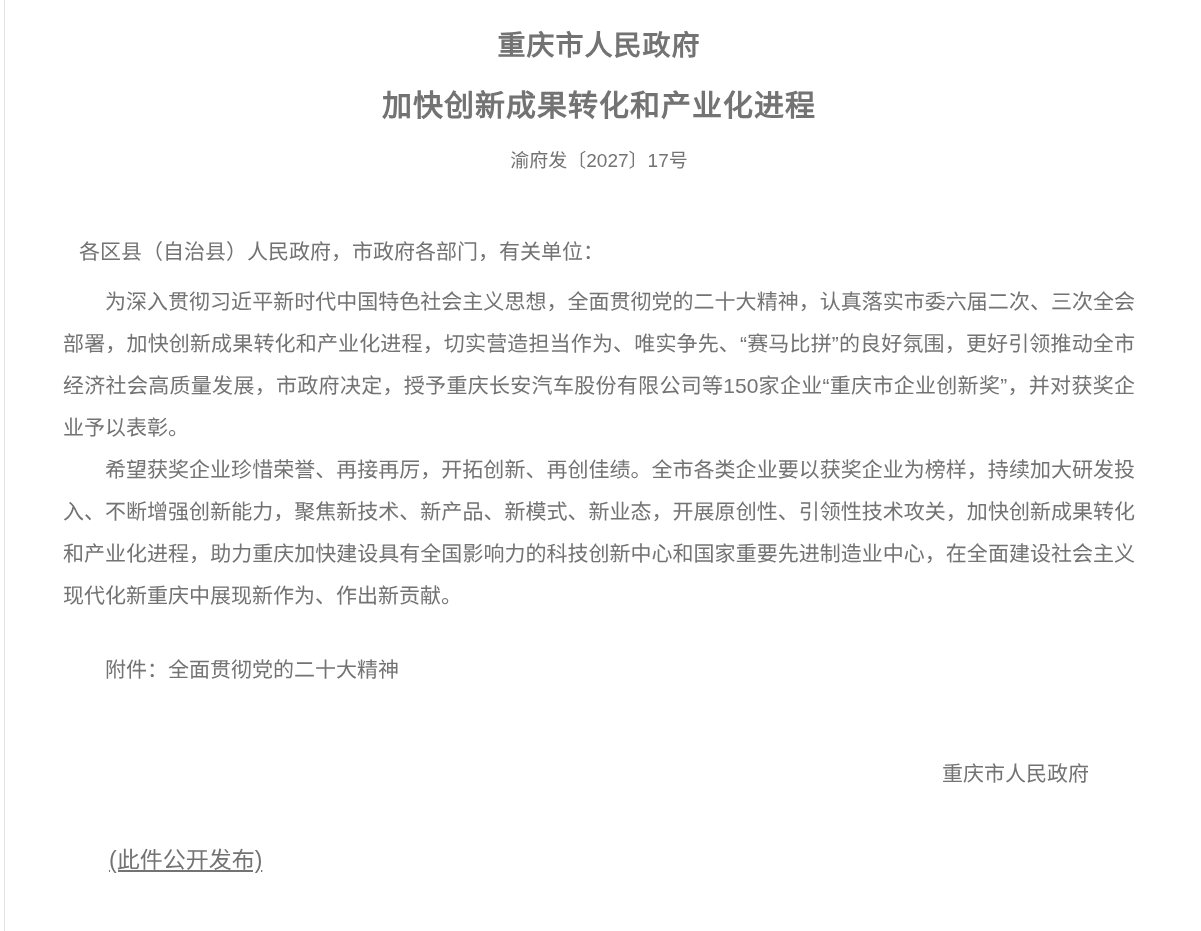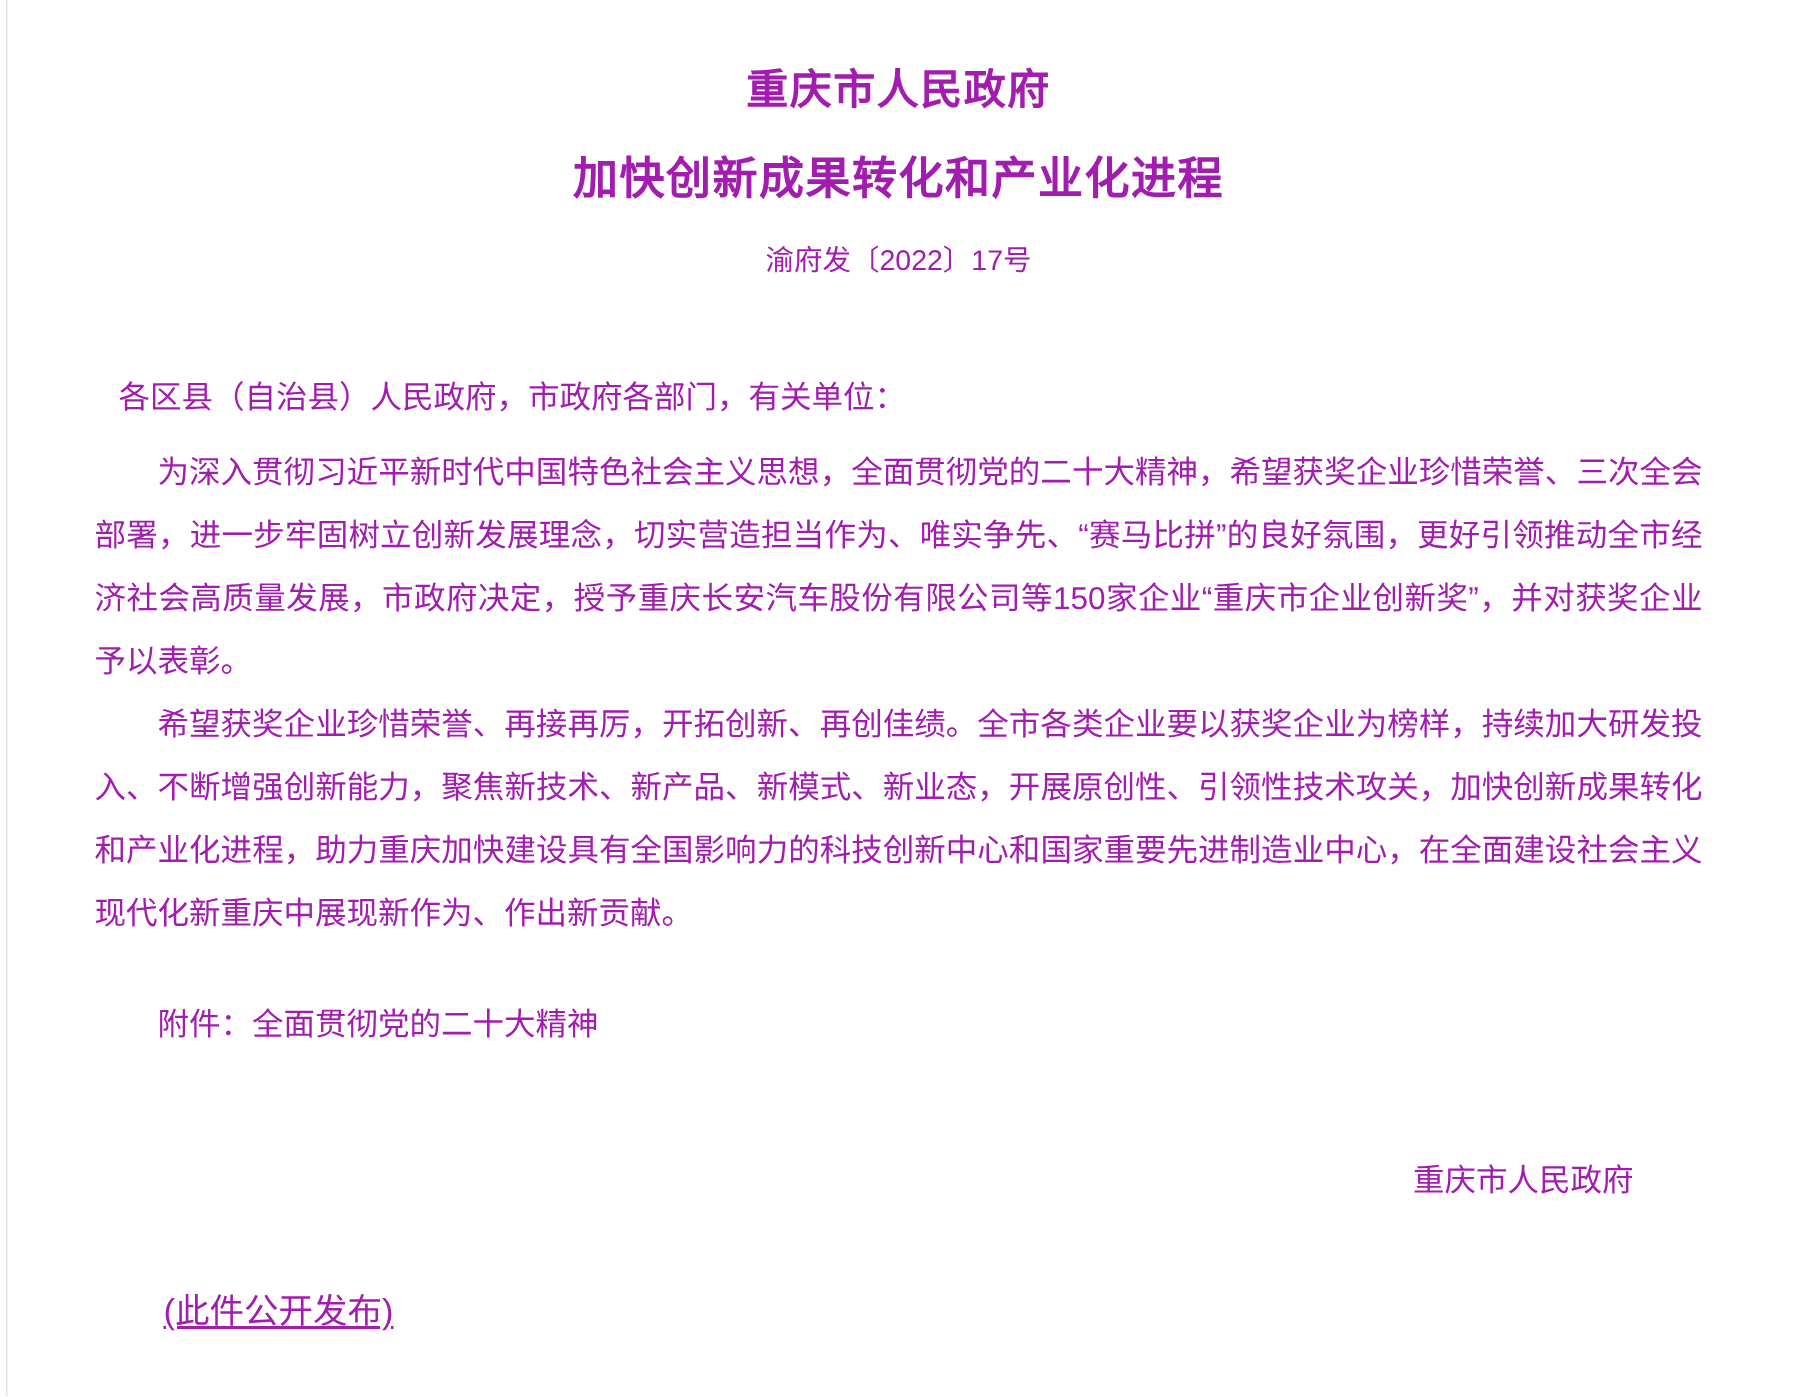--- a/index.html
+++ b/index.html
@@ -5,25 +5,25 @@
   html, body {
     margin: 0;
     padding: 0;
     background: #ffffff;
   }
   .page {
     position: relative;
     width: 1201px;
     height: 931px;
     background: #ffffff;
-    color: #a21caf;
+    color: #737373;
     font-family: "Liberation Sans", "DejaVu Sans", sans-serif;
     overflow: hidden;
     box-sizing: border-box;
-    padding: 42px 66px 0 63px;
+    padding: 28px 66px 0 63px;
   }
   .left-border {
     position: absolute;
     left: 4px;
     top: 0;
     bottom: 0;
     width: 1px;
     background: #e3e3e3;
   }
   header {
@@ -89,26 +89,26 @@
 </style>
 </head>
 <body>
 
 <div class="page">
   <div class="left-border"></div>
 
   <header>
     <h1 class="org-title">重庆市人民政府</h1>
     <h2 class="doc-title">加快创新成果转化和产业化进程</h2>
-    <div class="doc-number">渝府发〔2022〕17号</div>
+    <div class="doc-number">渝府发〔2027〕17号</div>
   </header>
 
   <main>
     <p class="salutation">各区县（自治县）人民政府，市政府各部门，有关单位：</p>
-    <p class="para">为深入贯彻习近平新时代中国特色社会主义思想，全面贯彻党的二十大精神，希望获奖企业珍惜荣誉、三次全会部署，进一步牢固树立创新发展理念，切实营造担当作为、唯实争先、“赛马比拼”的良好氛围，更好引领推动全市经济社会高质量发展，市政府决定，授予重庆长安汽车股份有限公司等150家企业“重庆市企业创新奖”，并对获奖企业予以表彰。</p>
+    <p class="para">为深入贯彻习近平新时代中国特色社会主义思想，全面贯彻党的二十大精神，认真落实市委六届二次、三次全会部署，加快创新成果转化和产业化进程，切实营造担当作为、唯实争先、“赛马比拼”的良好氛围，更好引领推动全市经济社会高质量发展，市政府决定，授予重庆长安汽车股份有限公司等150家企业“重庆市企业创新奖”，并对获奖企业予以表彰。</p>
     <p class="para">希望获奖企业珍惜荣誉、再接再厉，开拓创新、再创佳绩。全市各类企业要以获奖企业为榜样，持续加大研发投入、不断增强创新能力，聚焦新技术、新产品、新模式、新业态，开展原创性、引领性技术攻关，加快创新成果转化和产业化进程，助力重庆加快建设具有全国影响力的科技创新中心和国家重要先进制造业中心，在全面建设社会主义现代化新重庆中展现新作为、作出新贡献。</p>
     <p class="attachment">附件：全面贯彻党的二十大精神</p>
   </main>
 
   <div class="signature">
     <div class="sig-inner">
       <div>重庆市人民政府</div>
     </div>
   </div>
 

